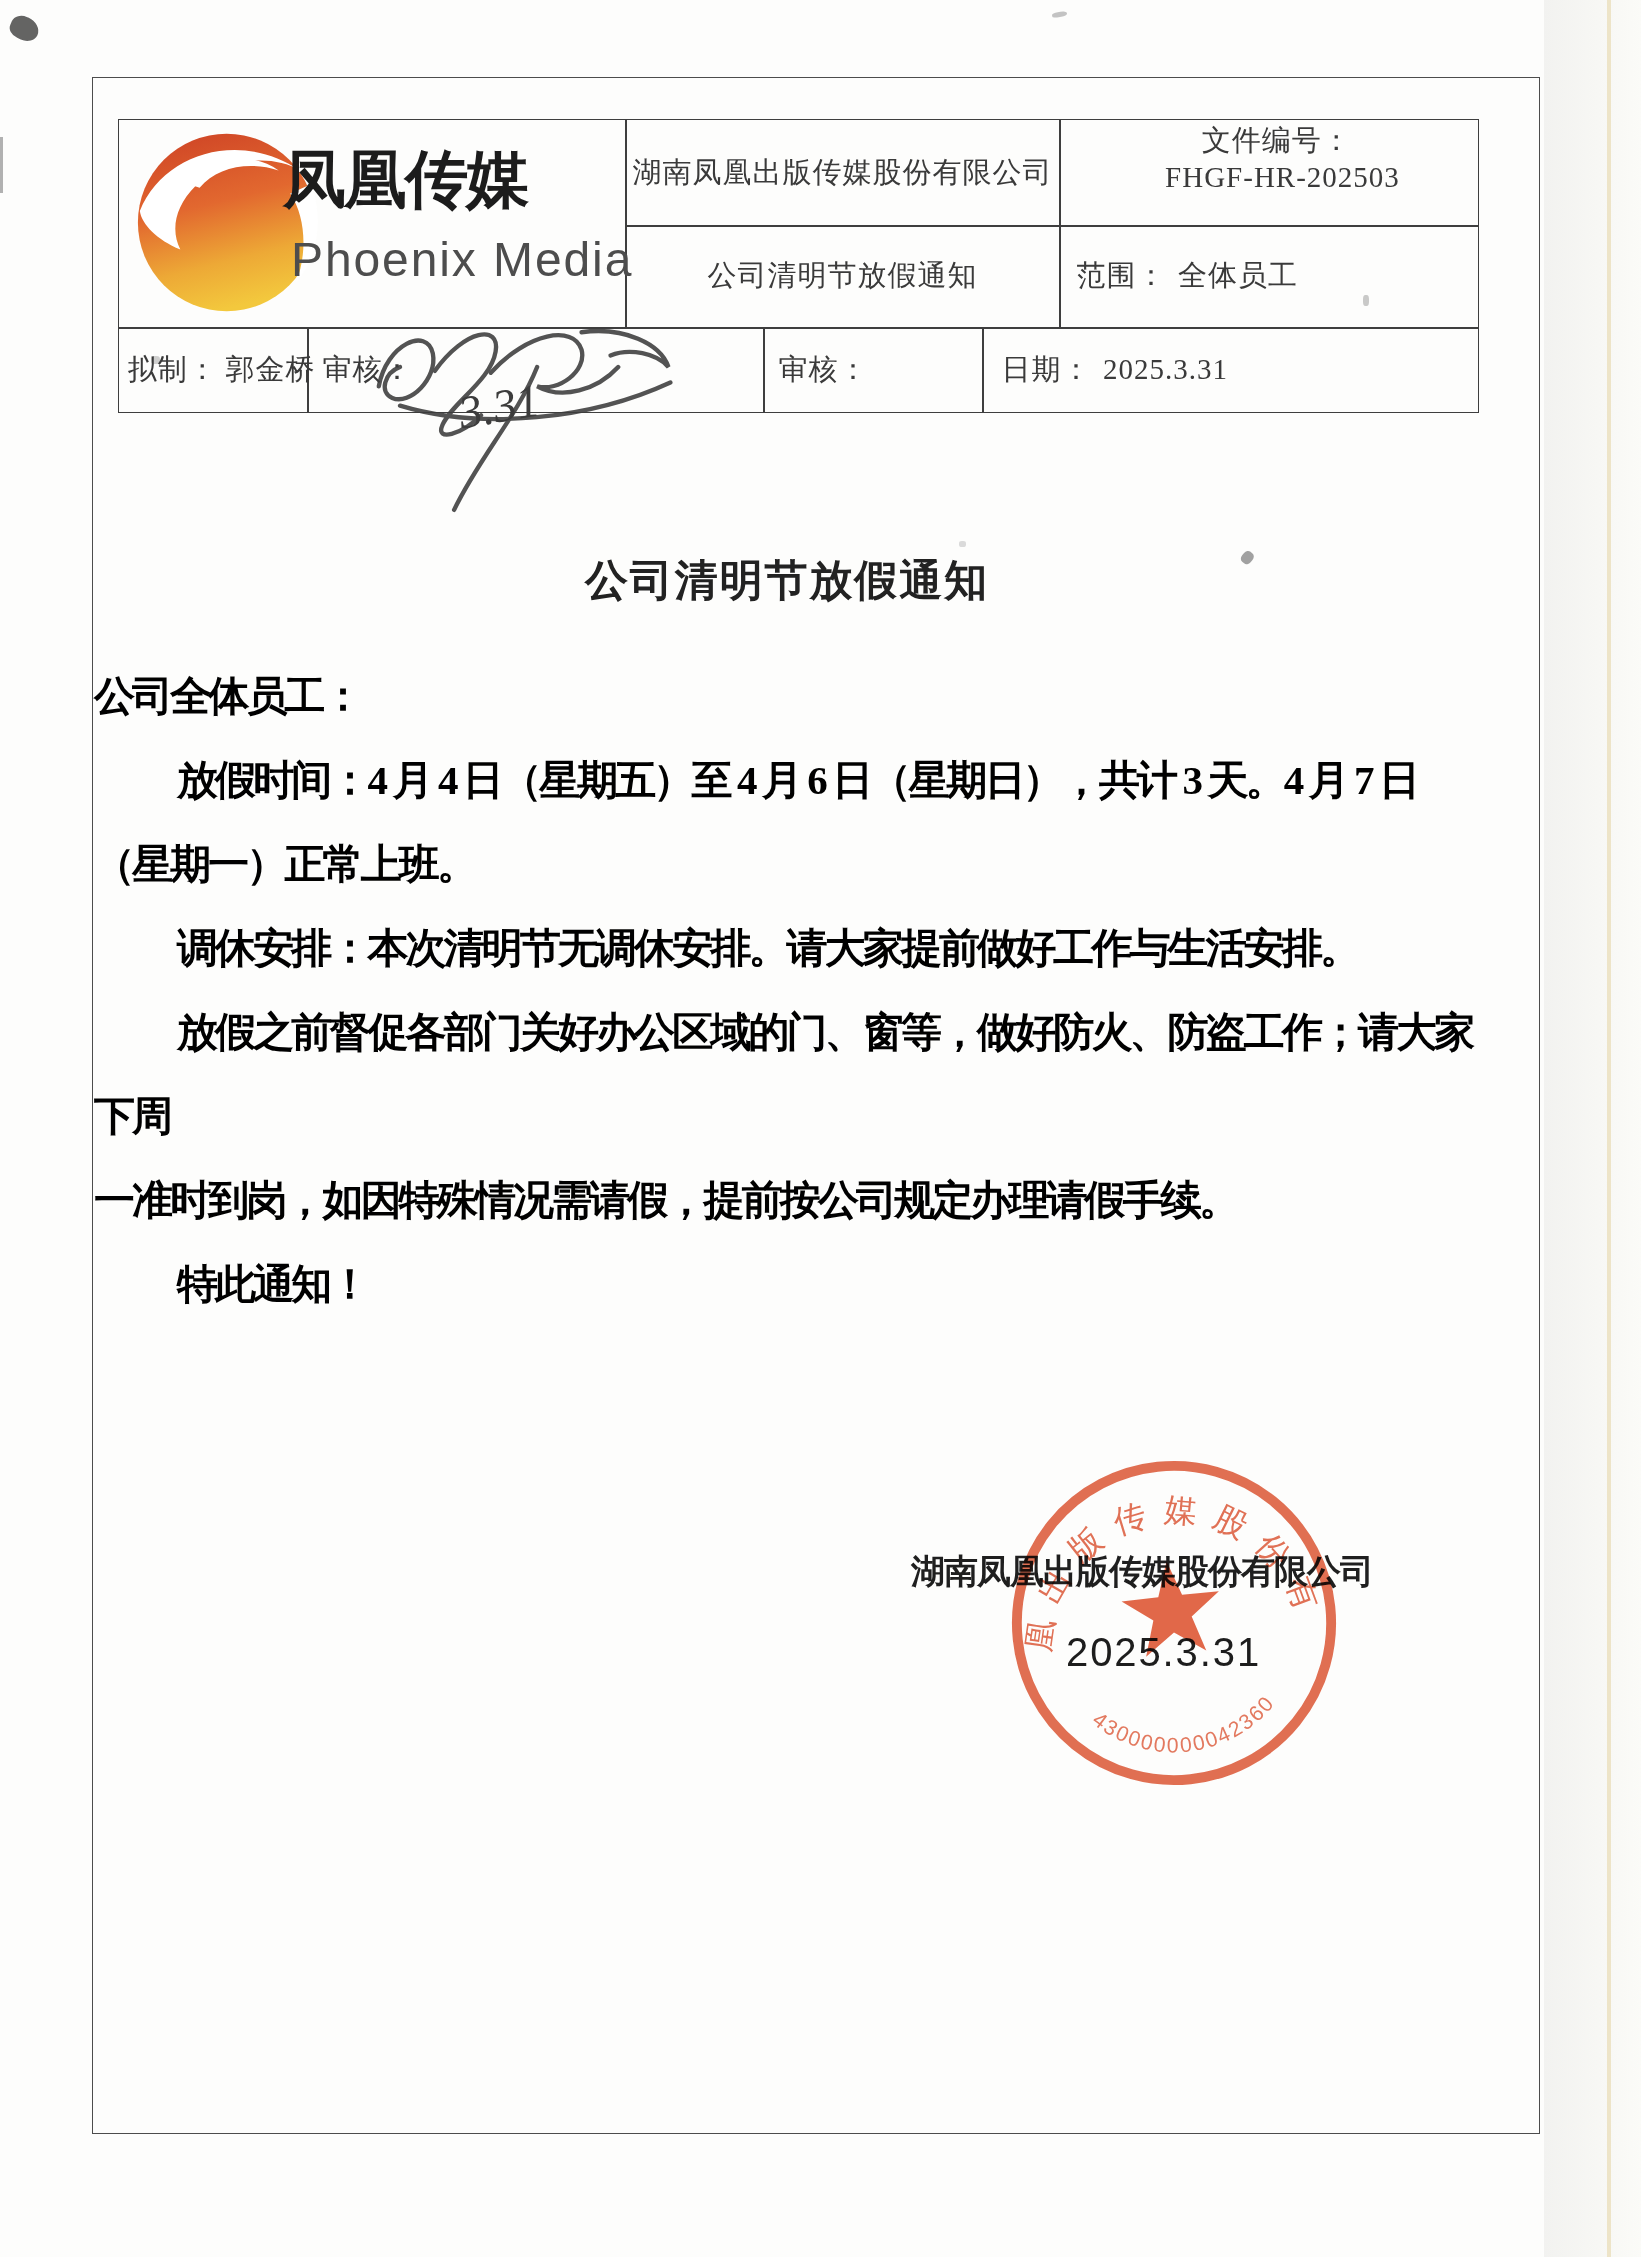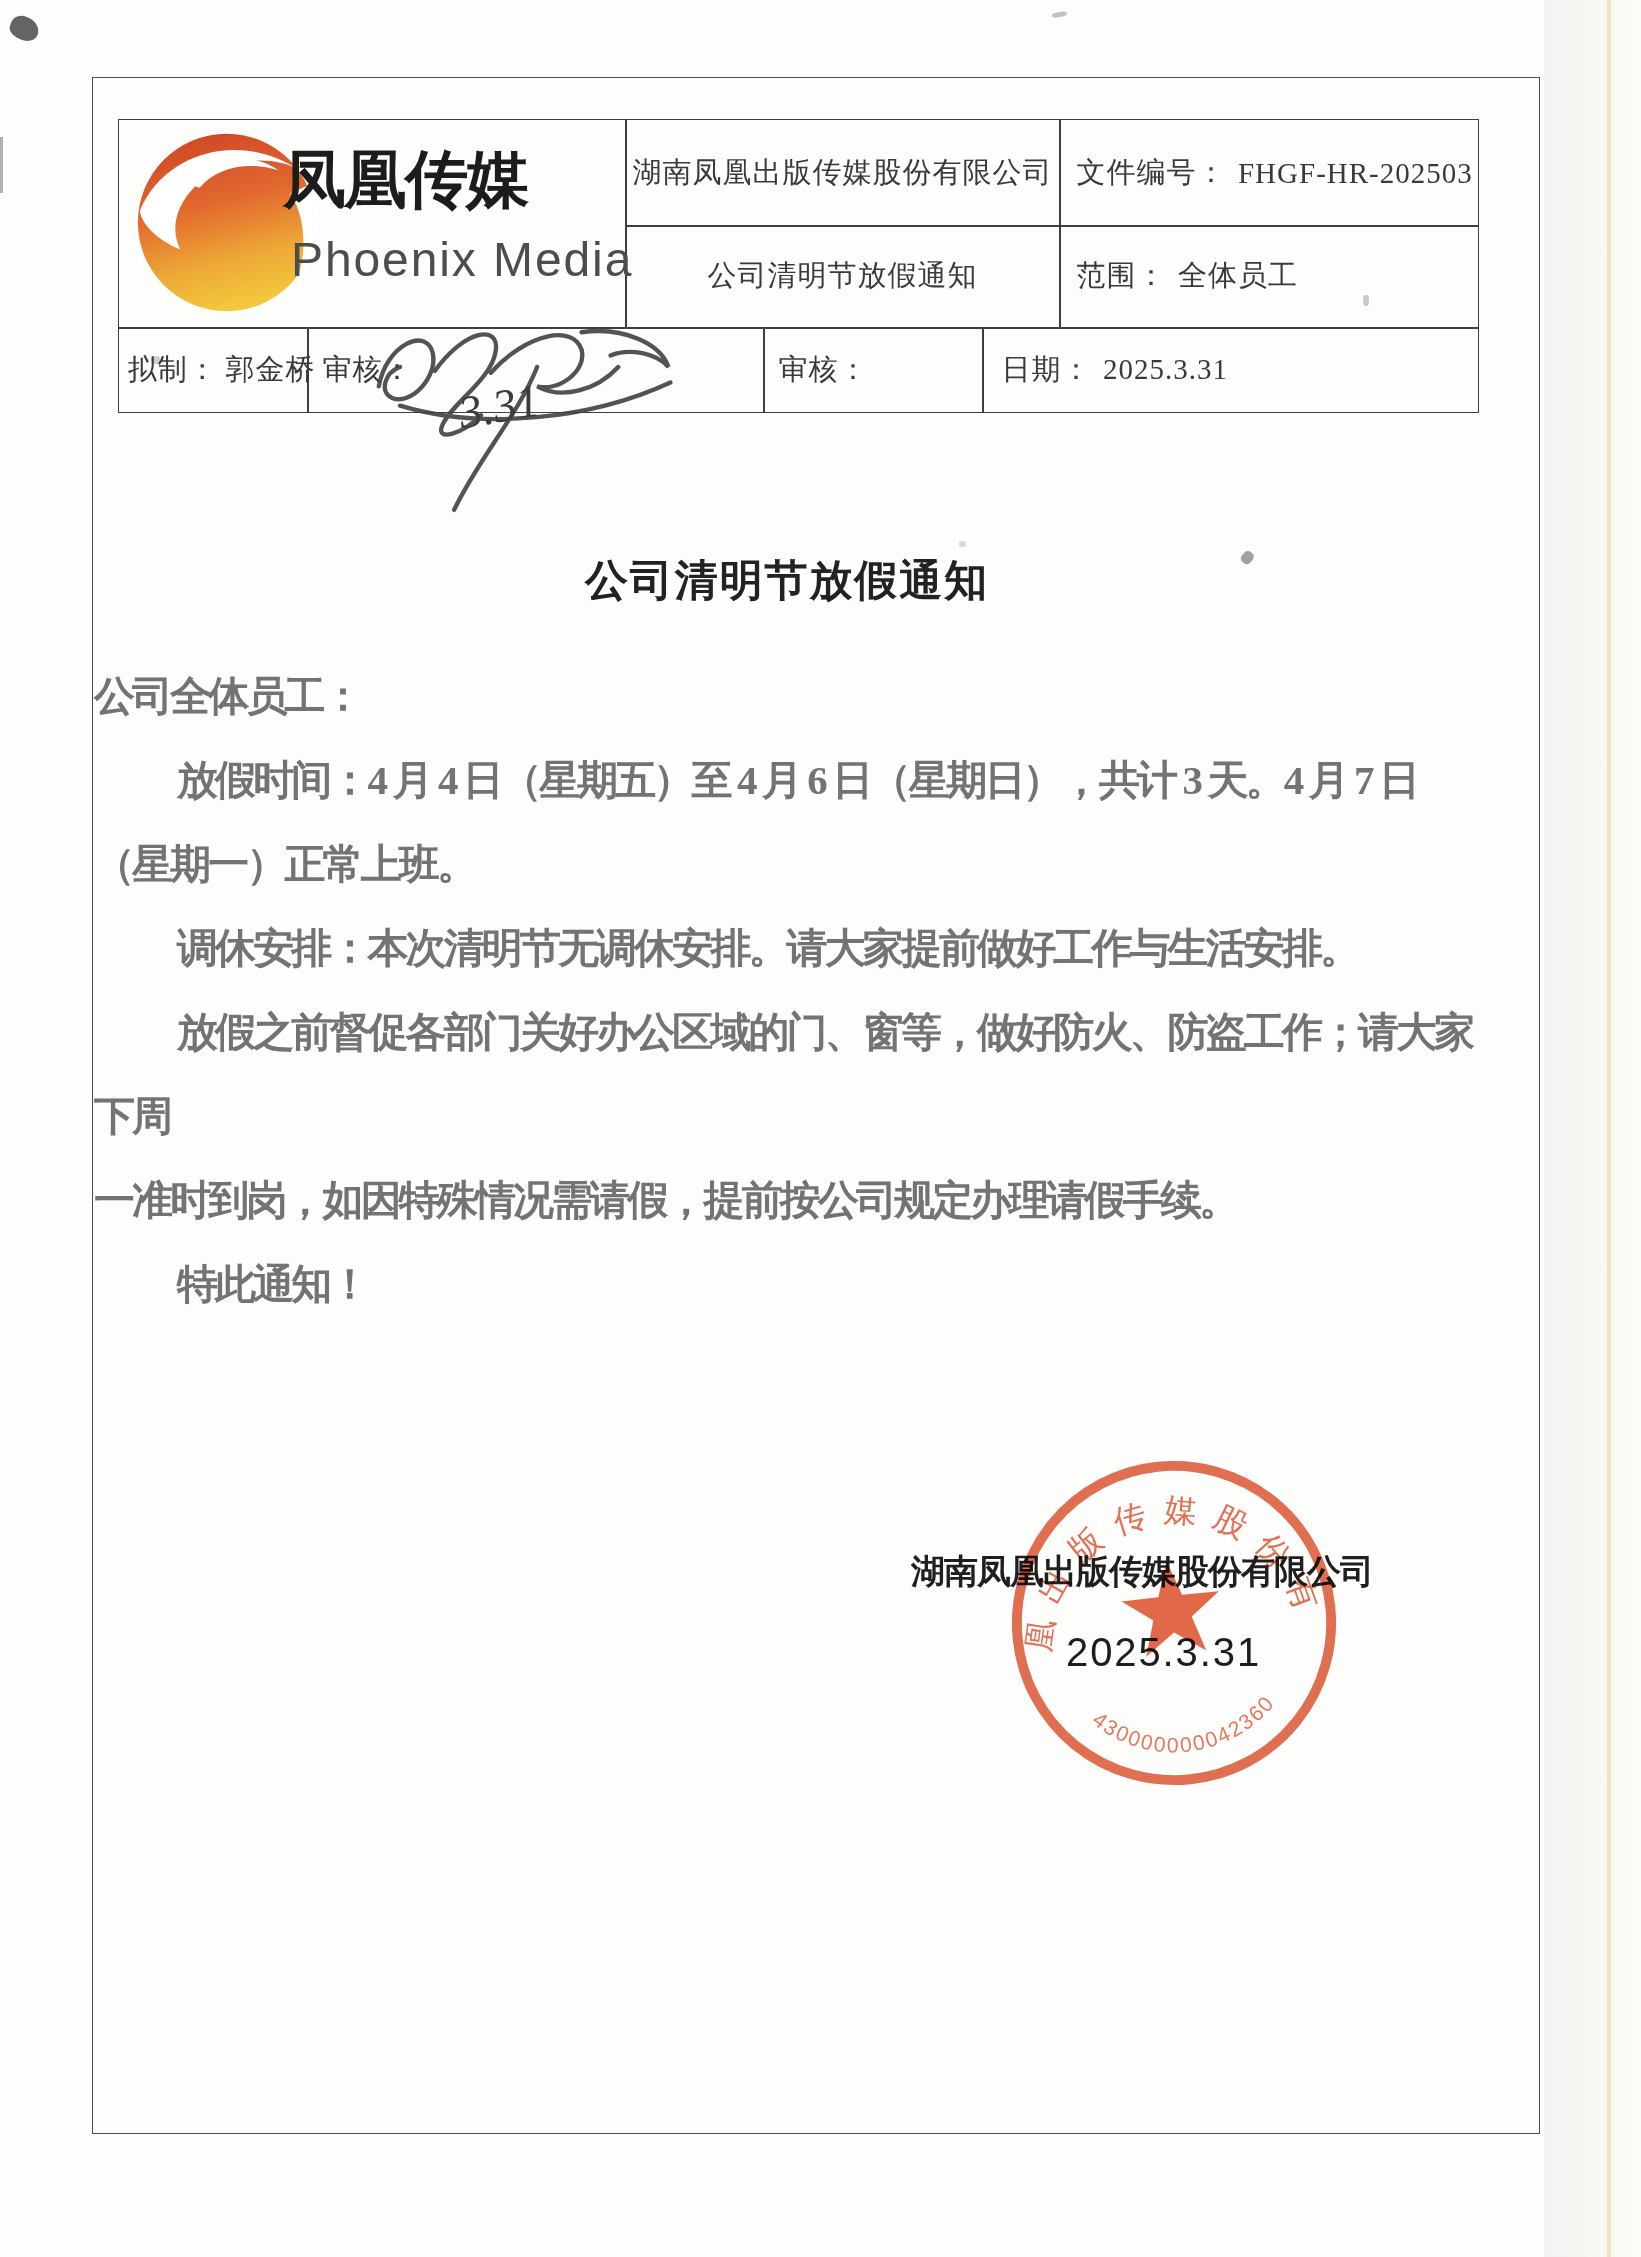--- a/index.html
+++ b/index.html
@@ -27,21 +27,21 @@
   .cell.center{justify-content:center;}
   
   .brand-cn{left:283px;top:137px;font-size:63px;font-weight:900;color:#1c1c1c;
     font-family:"Liberation Sans","DejaVu Sans",sans-serif;letter-spacing:-1.9px;}
   .brand-en{left:291px;top:232px;font-size:48px;color:#4d4d4d;letter-spacing:1.9px;
     font-family:"Liberation Sans","DejaVu Sans",sans-serif;}
   
   .doc-title{left:94px;top:552px;width:1386px;text-align:center;
     font-size:43px;font-weight:700;color:#222;letter-spacing:1.9px;}
   .doc-body{left:94px;top:654px;width:1400px;font-size:41px;line-height:84px;
-    font-weight:700;color:#737373;letter-spacing:-2.9px;}
+    font-weight:700;color:#000000;letter-spacing:-2.9px;}
   .doc-body p{margin:0;white-space:pre-line;}
   .doc-body p.indent{text-indent:83px;}
   
   .signoff-company{left:911px;top:1549px;font-size:34px;font-weight:700;color:#1f1f1f;letter-spacing:-1px;}
   .signoff-date{left:1066px;top:1630px;font-size:40px;color:#1d1d1d;letter-spacing:1.9px;
     font-family:"Liberation Sans","DejaVu Sans",sans-serif;}
   
   .stamp{left:1006px;top:1455px;width:336px;height:336px;mix-blend-mode:multiply;opacity:.9;
     transform:rotate(-6deg);}
   .sig{left:338px;top:311px;width:377px;height:224px;}
@@ -84,21 +84,21 @@
   <path d="M14,86 C38,26 118,2 180,44 C150,26 100,32 72,60 C50,82 46,106 56,126 C32,116 16,100 14,86 Z" fill="#fff"></path>
   <path d="M58,56 C88,28 130,24 158,44 C128,34 94,40 76,62 Z" fill="#fff"></path>
   <path d="M192,58 C204,92 200,134 176,160 C188,130 186,92 170,68 Z" fill="#fff"></path>
 </svg>
 <div class="abs brand-cn">凤凰传媒</div>
 <div class="abs brand-en">Phoenix Media</div>
 
 <div class="abs cell center" style="left:627px;top:121px;width:431px;height:104px;">
   <span class="lab">湖南凤凰出版传媒股份有限公司</span>
 </div>
-<div class="abs cell" style="left:1061px;top:121px;width:416px;height:104px;padding-left:15.4px;box-sizing:border-box;">
+<div class="abs cell" style="left:1061px;top:121px;width:416px;height:104px;padding-left:15.4px;box-sizing:border-box;flex-direction:column;">
   <span class="lab">文件编号：</span>
   <span class="val">FHGF-HR-202503</span>
 </div>
 
 <div class="abs cell center" style="left:627px;top:227px;width:431px;height:98px;">
   <span class="lab">公司清明节放假通知</span>
 </div>
 <div class="abs cell" style="left:1061px;top:227px;width:416px;height:98px;padding-left:15.4px;box-sizing:border-box;">
   <span class="lab">范围：</span>
   <span class="val">全体员工</span>

